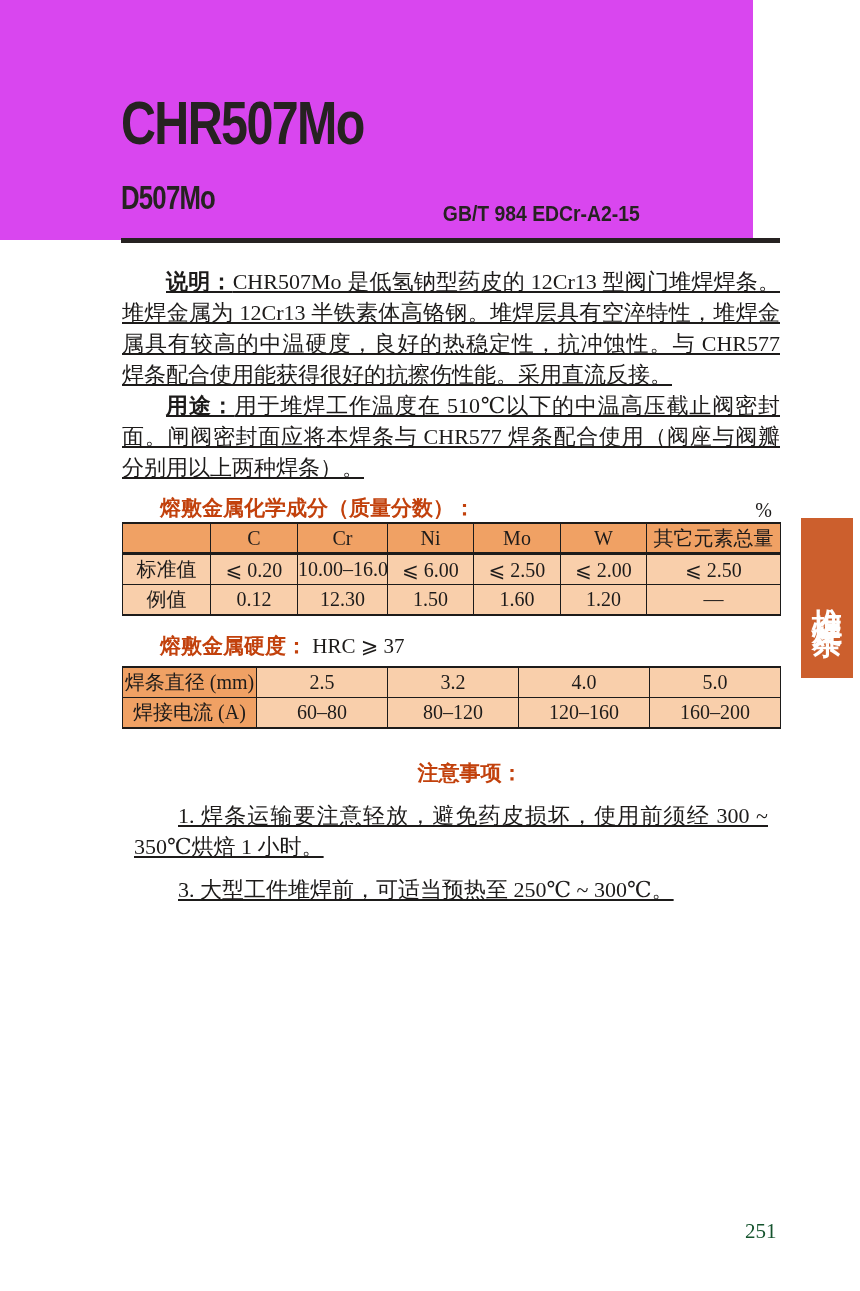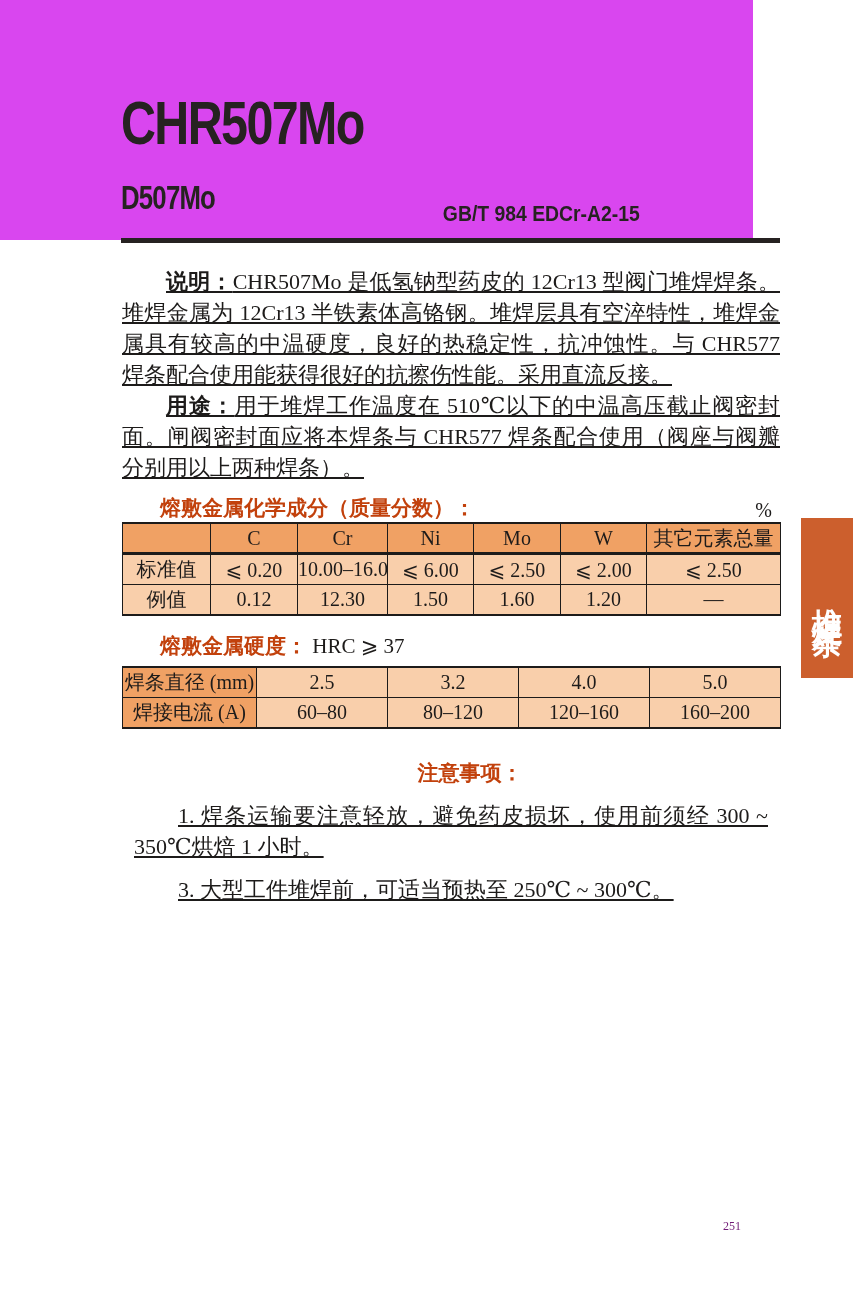--- a/index.html
+++ b/index.html
@@ -46,21 +46,21 @@
 
   .notes-head{margin:28px 0 0 0;padding-left:38px;line-height:31px;text-align:center;}
   .note{margin:12px;}
 
   
   .tab{position:absolute;left:801px;top:518px;width:52px;height:160px;background:#CC5F2D;
        display:flex;align-items:center;justify-content:center;}
   .tab-text{writing-mode:vertical-rl;font-family:"Liberation Sans",sans-serif;font-weight:bold;
        font-size:30px;letter-spacing:7px;line-height:1;color:#ffffff;}
 
-  .pagenum{position:absolute;left:723px;top:1219px;font-size:12px;color:#701a75;}
+  .pagenum{position:absolute;left:745px;top:1219px;font-size:21px;color:#14532d;}
 </style>
 </head>
 <body>
 
 <div class="page">
 
   <header class="band">
     <div class="title">CHR507Mo</div>
     <div class="subtitle">D507Mo</div>
     <div class="standard">GB/T 984 EDCr-A2-15</div>

